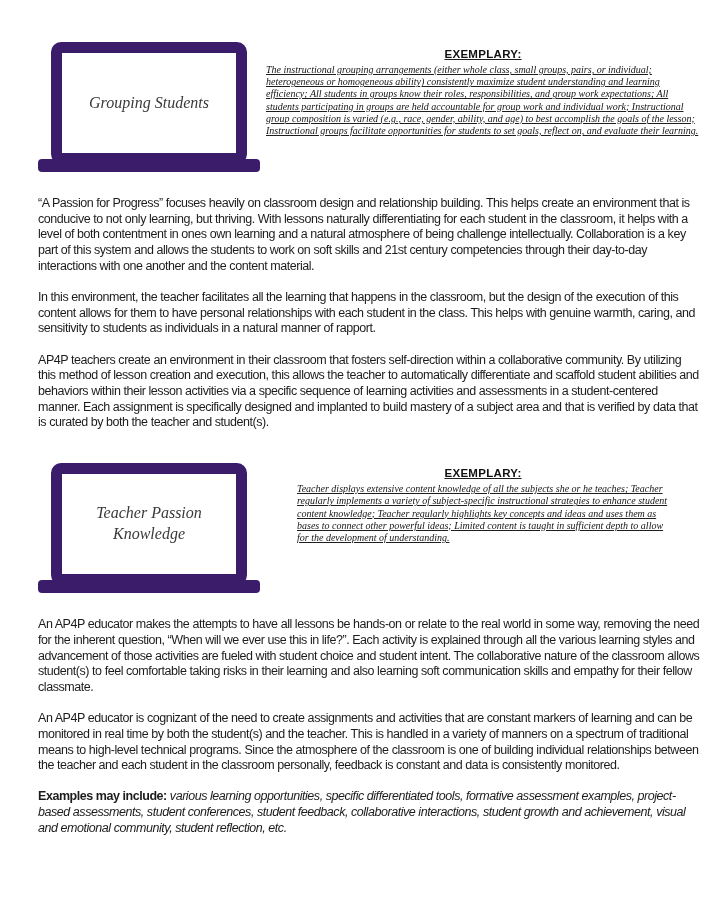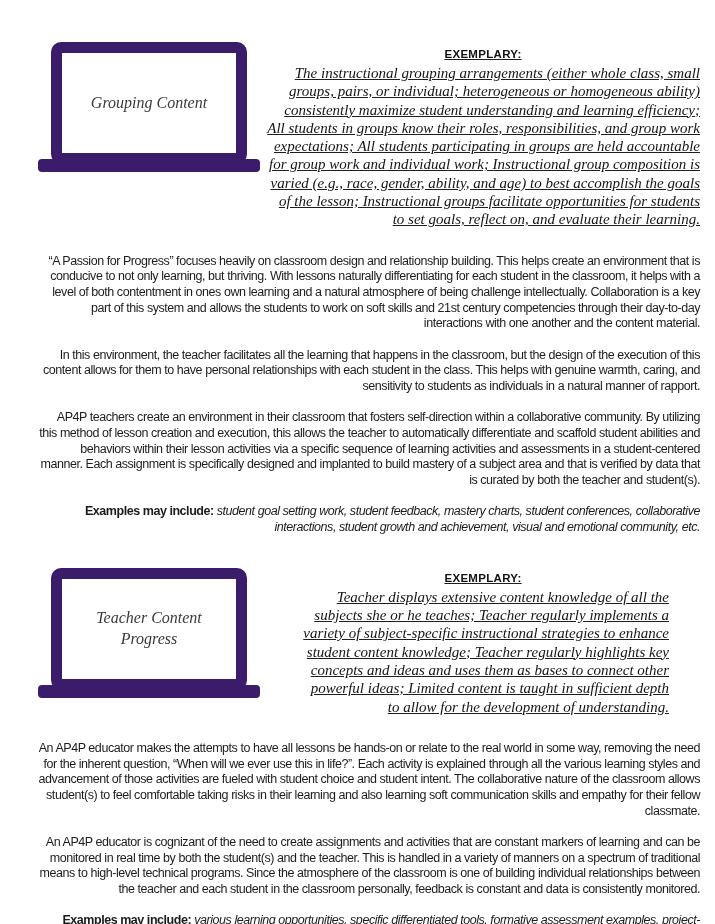--- a/index.html
+++ b/index.html
@@ -47,72 +47,71 @@
     text-align:center;
     font-weight:bold;
     font-size:11.5px;
     letter-spacing:0.3px;
     color:#111;
     margin:6px 0 4px 0;
   }
   .ex-text{
     font-family:"Liberation Serif", serif;
     font-style:italic;
-    font-size:15px;line-height:1.22;
-    text-align:right;
+    font-size:10px;line-height:1.22;
+    text-align:left;
     color:#141414;
     margin:1px auto;
   }
   .sec1 .ex-text{max-width:458px;}
   .sec2 .ex-text{max-width:372px;}
   .sec2 .ex-heading{margin-top:4px;}
 
   
-  .body-text{margin-top:24px;text-align:right;}
+  .body-text{margin-top:24px;}
   .body-text p{
     margin:0 0 15.5px 0;
     font-size:12.5px;
     line-height:15.7px;
     letter-spacing:-0.45px;
     color:#1c1c1c;
     max-width:664px;
   }
   .examples .bold{font-weight:bold;}
   .examples .italic{font-style:italic;}
   .body-text.first .examples{margin-bottom:0;}
 </style>
 </head>
 <body>
 
 <div class="page">
 
   <div class="section-row sec1">
     <div class="laptop">
       <div class="screen">
-        <span class="laptop-label">Grouping Content</span>
+        <span class="laptop-label">Grouping Students</span>
       </div>
       <div class="base"></div>
     </div>
     <div class="exemplary">
       <div class="ex-heading">EXEMPLARY:</div>
       <div class="ex-text">The instructional grouping arrangements (either whole class, small groups, pairs, or individual; heterogeneous or homogeneous ability) consistently maximize student understanding and learning efficiency; All students in groups know their roles, responsibilities, and group work expectations; All students participating in groups are held accountable for group work and individual work; Instructional group composition is varied (e.g., race, gender, ability, and age) to best accomplish the goals of the lesson; Instructional groups facilitate opportunities for students to set goals, reflect on, and evaluate their learning.</div>
     </div>
   </div>
 
   <div class="body-text first">
     <p>“A Passion for Progress” focuses heavily on classroom design and relationship building. This helps create an environment that is conducive to not only learning, but thriving. With lessons naturally differentiating for each student in the classroom, it helps with a level of both contentment in ones own learning and a natural atmosphere of being challenge intellectually. Collaboration is a key part of this system and allows the students to work on soft skills and 21st century competencies through their day-to-day interactions with one another and the content material.</p>
     <p>In this environment, the teacher facilitates all the learning that happens in the classroom, but the design of the execution of this content allows for them to have personal relationships with each student in the class. This helps with genuine warmth, caring, and sensitivity to students as individuals in a natural manner of rapport.</p>
     <p>AP4P teachers create an environment in their classroom that fosters self-direction within a collaborative community. By utilizing this method of lesson creation and execution, this allows the teacher to automatically differentiate and scaffold student abilities and behaviors within their lesson activities via a specific sequence of learning activities and assessments in a student-centered manner. Each assignment is specifically designed and implanted to build mastery of a subject area and that is verified by data that is curated by both the teacher and student(s).</p>
-    <p class="examples"><span class="bold">Examples may include:</span> <span class="italic">student goal setting work, student feedback, mastery charts, student conferences, collaborative interactions, student growth and achievement, visual and emotional community, etc.</span></p>
   </div>
 
   <div class="section-row second sec2">
     <div class="laptop">
       <div class="screen">
-        <span class="laptop-label">Teacher Content Progress</span>
+        <span class="laptop-label">Teacher Passion Knowledge</span>
       </div>
       <div class="base"></div>
     </div>
     <div class="exemplary">
       <div class="ex-heading">EXEMPLARY:</div>
       <div class="ex-text">Teacher displays extensive content knowledge of all the subjects she or he teaches; Teacher regularly implements a variety of subject-specific instructional strategies to enhance student content knowledge; Teacher regularly highlights key concepts and ideas and uses them as bases to connect other powerful ideas; Limited content is taught in sufficient depth to allow for the development of understanding.</div>
     </div>
   </div>
 
   <div class="body-text">

